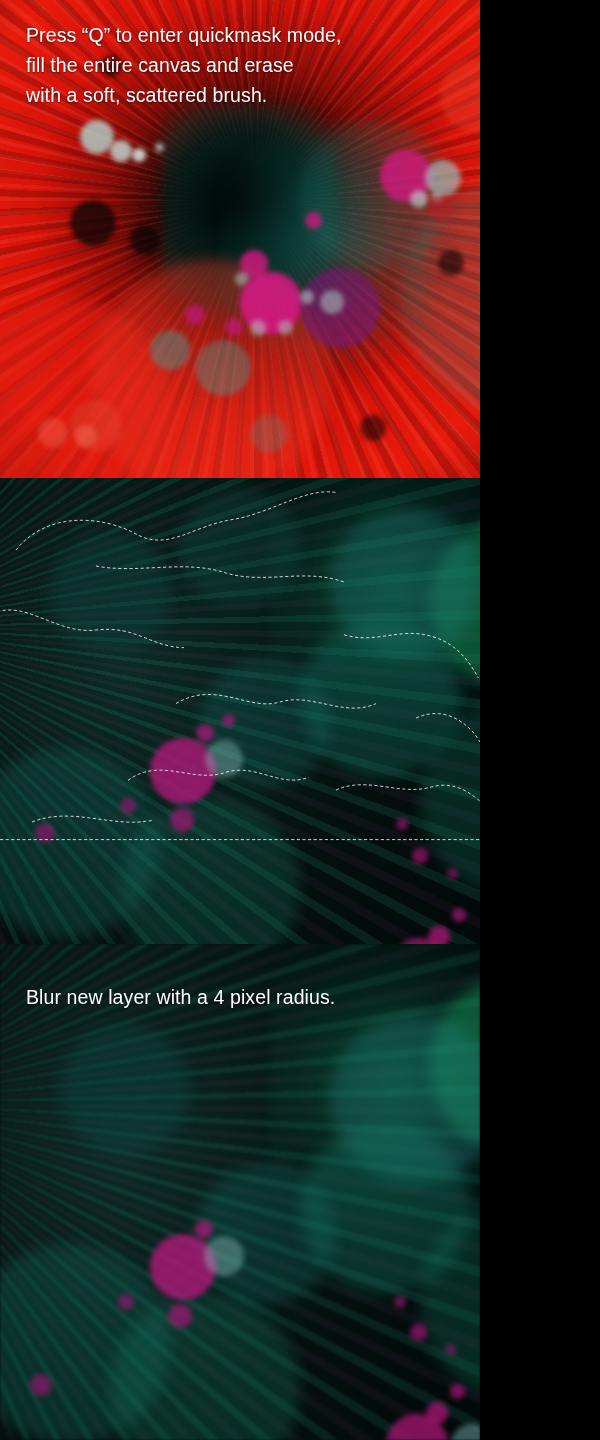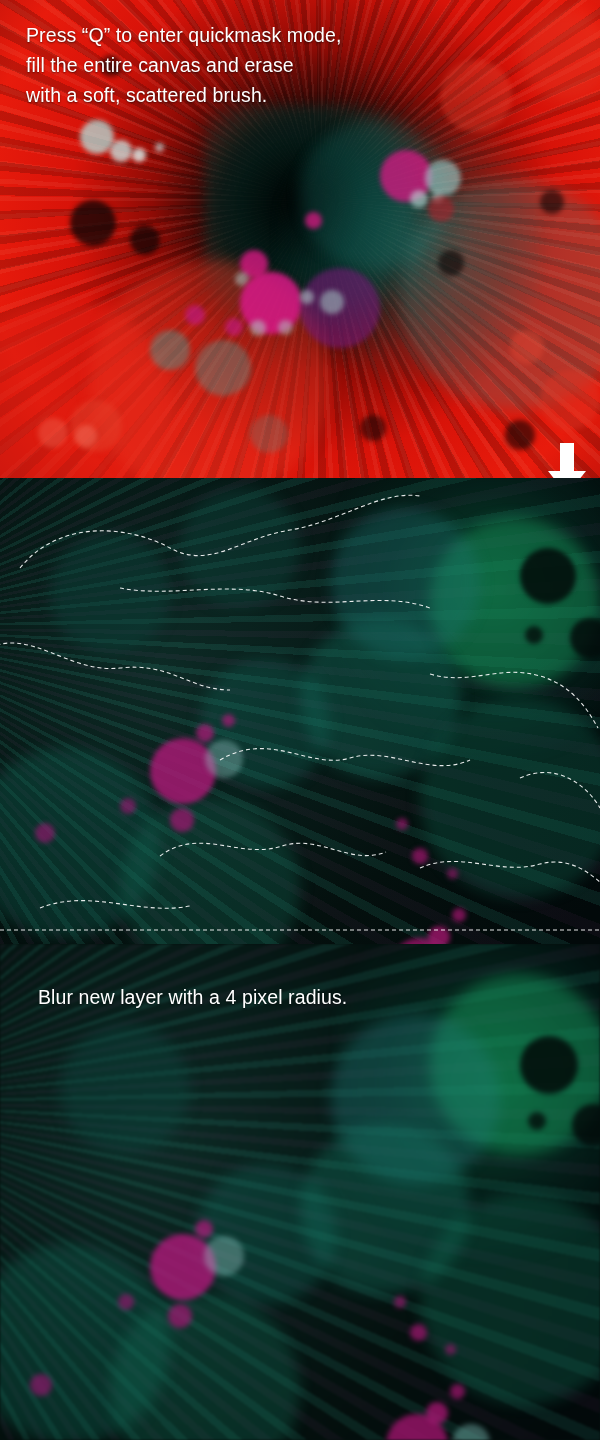--- a/index.html
+++ b/index.html
@@ -13,21 +13,21 @@
     width: 600px;
     height: 1440px;
     overflow: hidden;
     background: #000;
   }
 
   
   .panel {
     position: absolute;
     left: 0;
-    width: 600px;
+    width: 480px;
     overflow: hidden;
   }
   .panel-art {
     position: absolute;
     inset: 0;
     overflow: hidden;
   }
   .caption {
     position: absolute;
     color: #ffffff;
@@ -259,17 +259,17 @@
       <div class="bokeh bk-blur" style="left:445px;top:400px;width:11px;height:11px;background:rgba(156,22,110,.60);"></div>
       <div class="bokeh bk-blur" style="left:150px;top:290px;width:66px;height:66px;background:rgba(176,25,122,.80);"></div>
       <div class="bokeh bk-blur" style="left:204px;top:292px;width:40px;height:40px;background:rgba(152,202,200,.38);"></div>
       <div class="bokeh bk-blur" style="left:195px;top:276px;width:18px;height:18px;background:rgba(172,25,120,.75);"></div>
       <div class="bokeh bk-blur" style="left:168px;top:360px;width:24px;height:24px;background:rgba(162,22,114,.72);"></div>
       <div class="bokeh bk-blur" style="left:118px;top:350px;width:16px;height:16px;background:rgba(152,22,112,.65);"></div>
       <div class="bokeh bk-blur" style="left:30px;top:430px;width:22px;height:22px;background:rgba(152,22,112,.65);"></div>
       <div class="bokeh bk-blur-lg" style="left:60px;top:80px;width:130px;height:130px;background:rgba(12,72,64,.40);"></div>
     </div>
 
-    <div class="caption" style="left:26px;top:38px;margin-left:12px;">Blur new layer with a 4 pixel radius.</div>
+    <div class="caption" style="left:26px;top:38px;">Blur new layer with a 4 pixel radius.</div>
 
   </div>
 
 </div>
 
 </body></html>

